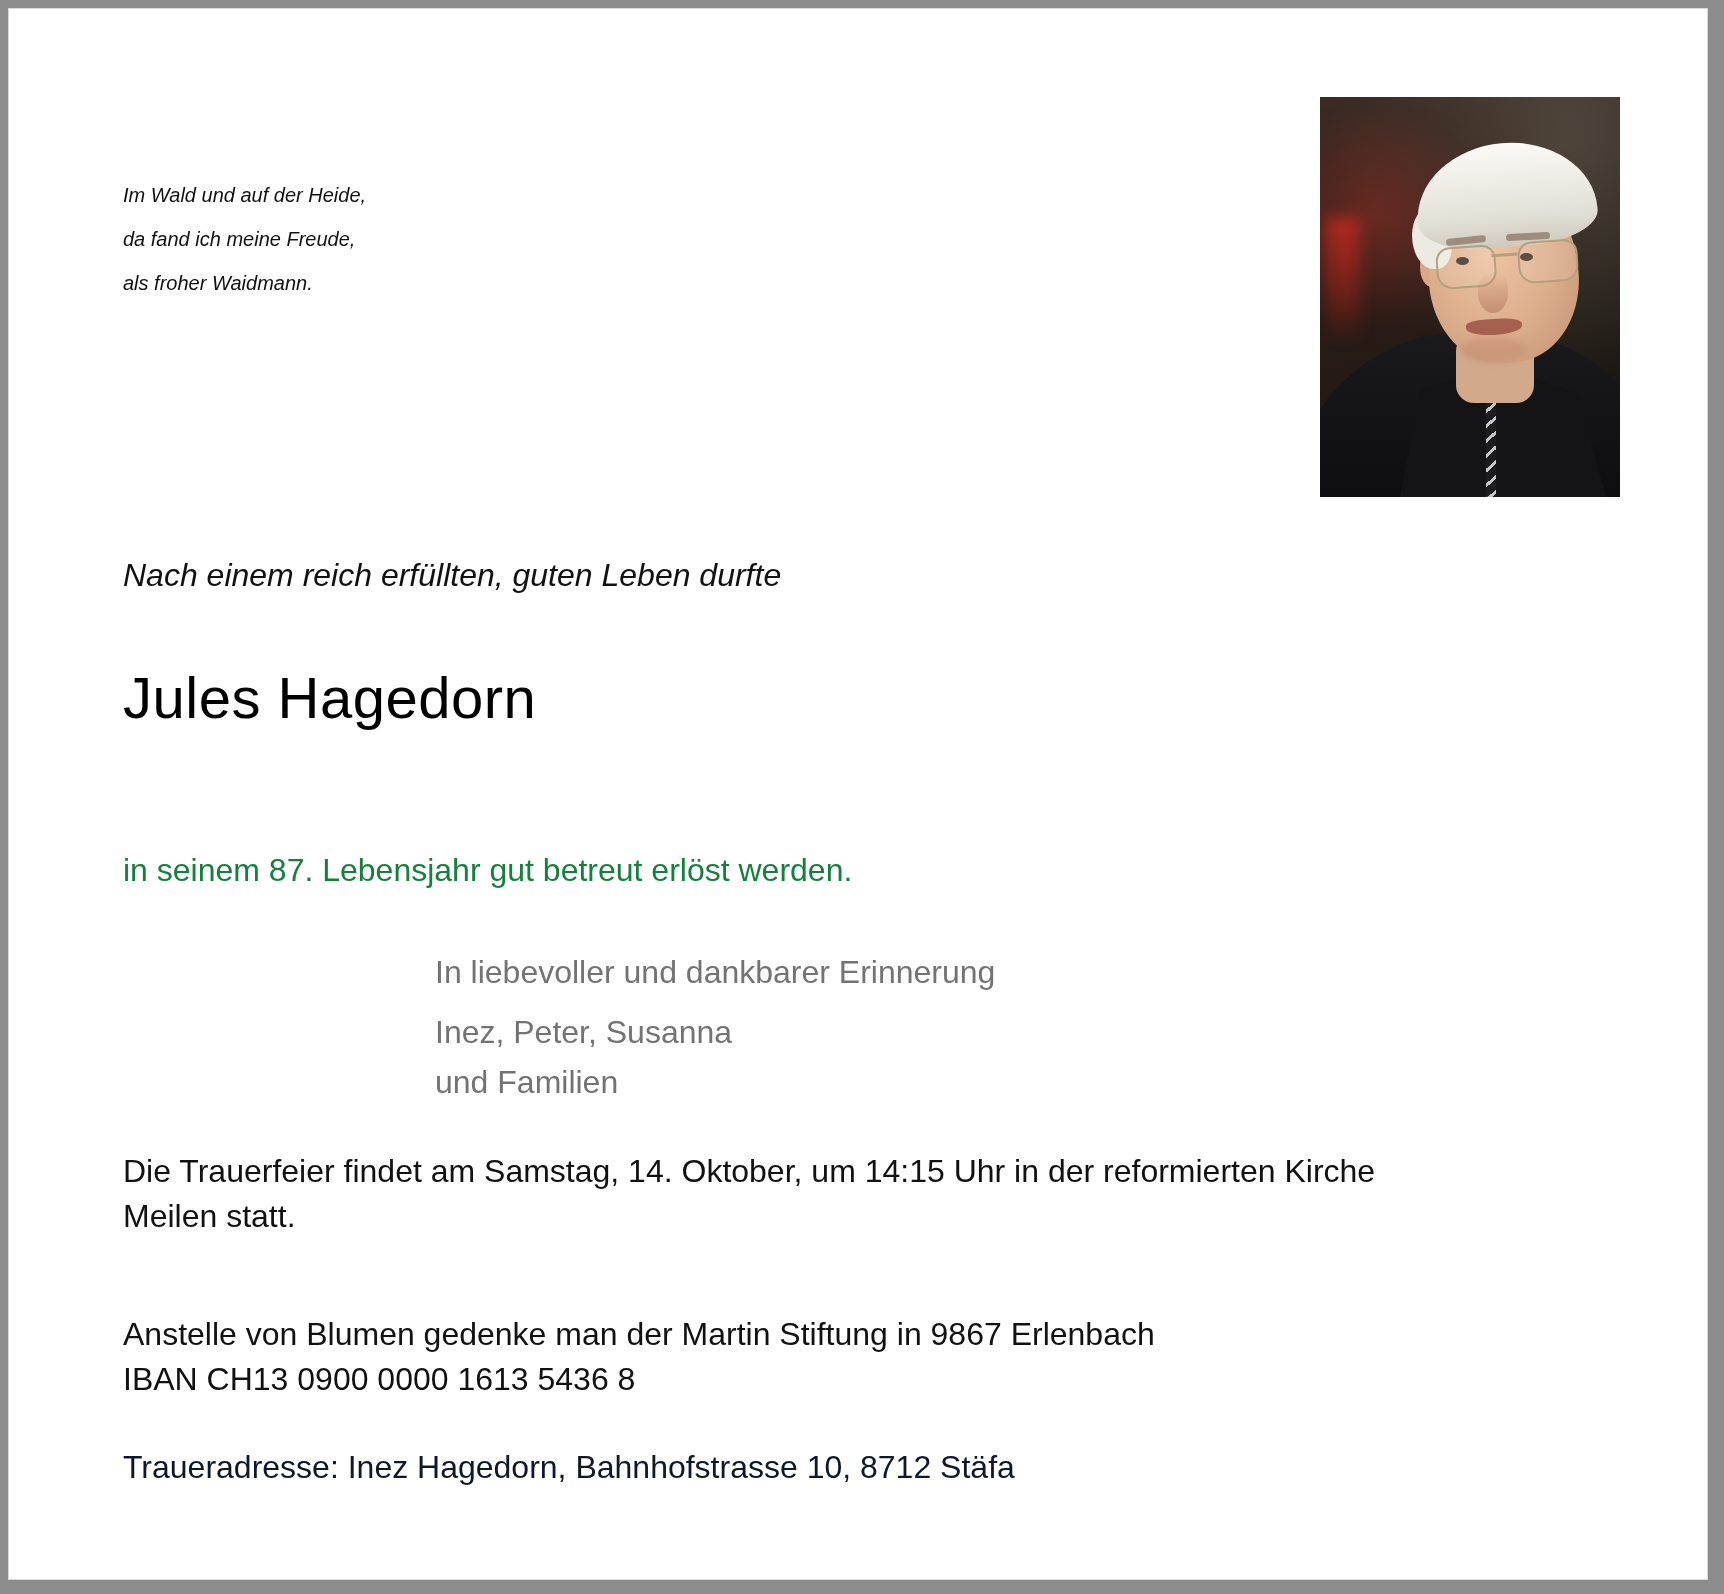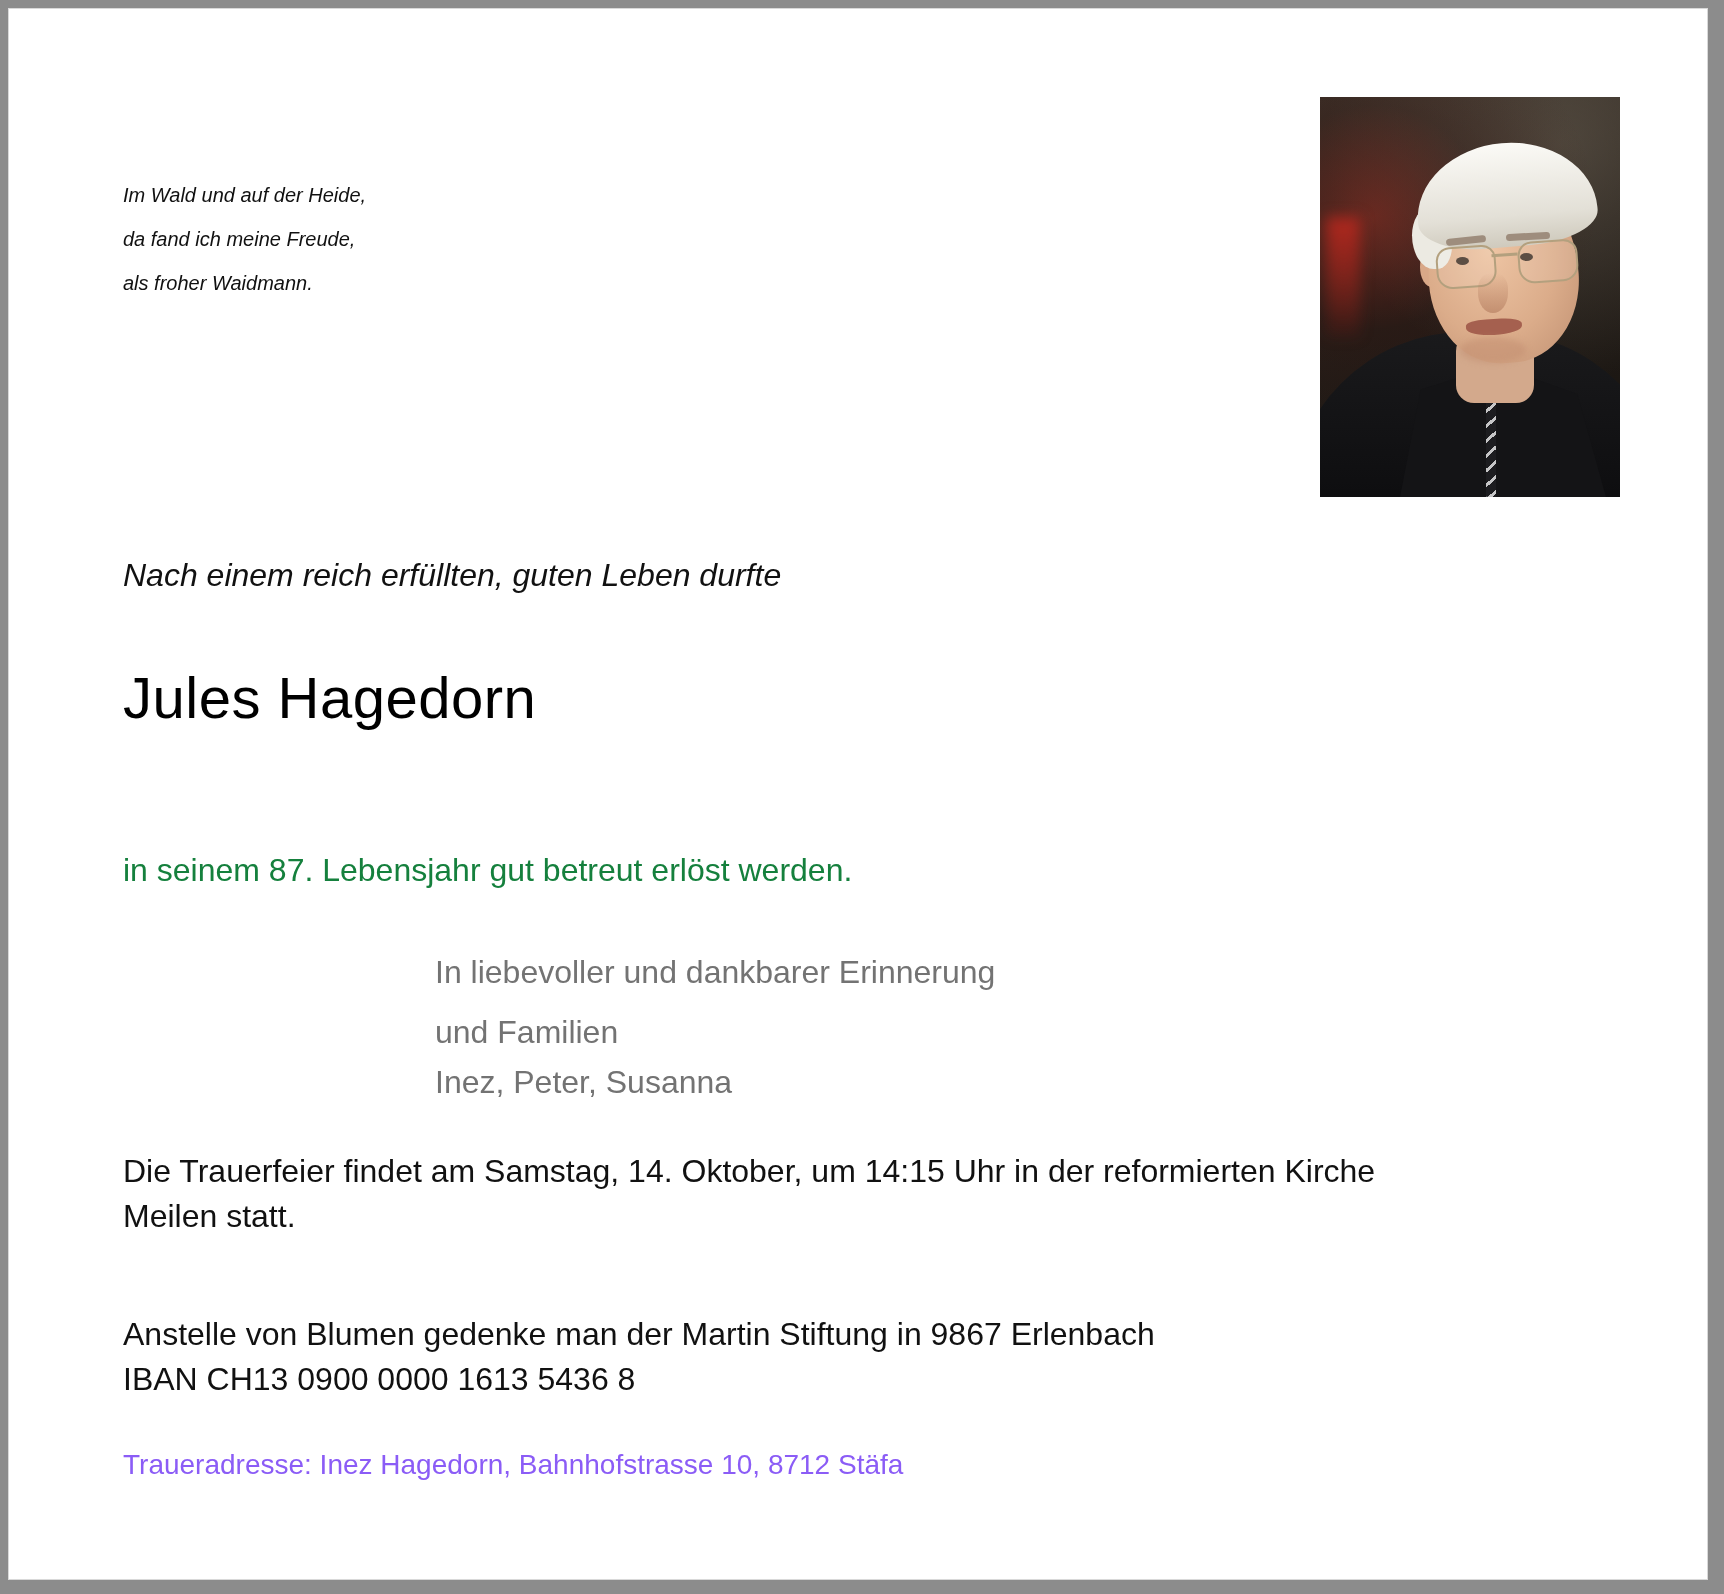--- a/index.html
+++ b/index.html
@@ -289,22 +289,22 @@
     top: 1303px;
     width: 1400px;
     font-size: 32px;
     line-height: 45px;
     color: #111;
   }
   .address {
     position: absolute;
     left: 114px;
     top: 1440px;
-    font-size: 28px;
-    color: #8b5cf6;
+    font-size: 32px;
+    color: #0f172a;
   }
 </style>
 </head>
 <body>
 
 <div class="page">
   <div class="notice">
 
     <div class="portrait">
       <div class="bg"></div>
@@ -340,22 +340,22 @@
     <div class="lead">Nach einem reich erfüllten, guten Leben durfte</div>
 
     <div class="name">Jules Hagedorn</div>
 
 
     <div class="lifeline">in seinem 87. Lebensjahr gut betreut erlöst werden.</div>
 
     <div class="memory">
       <div>In liebevoller und dankbarer Erinnerung</div>
       <span class="gap"></span>
+      <div>Inez, Peter, Susanna</div>
       <div>und Familien</div>
-      <div>Inez, Peter, Susanna</div>
     </div>
 
     <div class="service">Die Trauerfeier findet am Samstag, 14. Oktober, um 14:15 Uhr in der reformierten Kirche Meilen statt.</div>
 
     <div class="donation">
       <div>Anstelle von Blumen gedenke man der Martin Stiftung in 9867 Erlenbach</div>
       <div>IBAN CH13 0900 0000 1613 5436 8</div>
     </div>
 
     <div class="address">Traueradresse:  Inez Hagedorn, Bahnhofstrasse 10, 8712 Stäfa</div>

